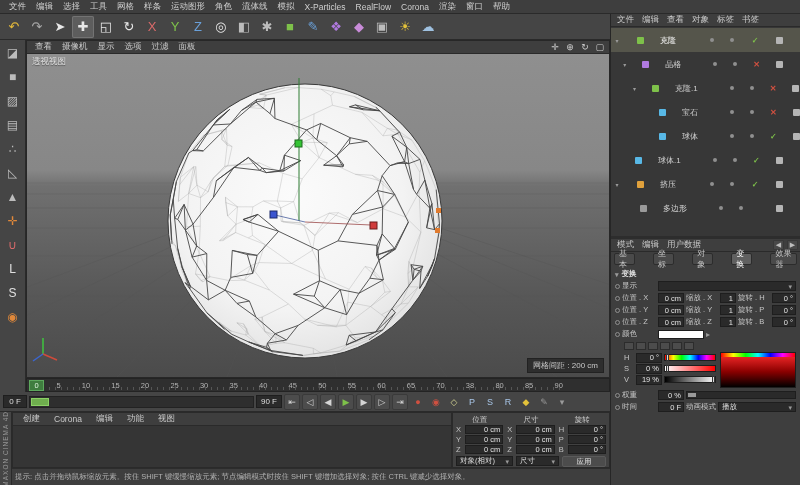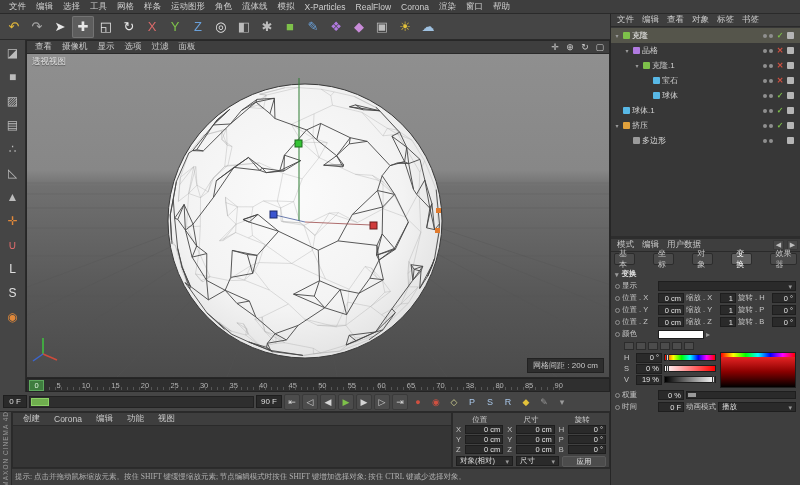--- a/index.html
+++ b/index.html
@@ -77,29 +77,29 @@
   #coord-bottom{display:flex;gap:3px;margin-top:2px;height:11px;}
   .combo{background:#2a2a2a;border:1px solid #1e1e1e;color:#dedede;display:flex;align-items:center;
     justify-content:space-between;padding:0 3px;height:10px;}
   .chev::after{content:"▾";color:#9a9a9a;font-size:7px;margin-left:2px;}
   .chev-r::after{content:"▸";color:#9a9a9a;font-size:8px;}
   #apply-btn{background:#4c4c4c;border:1px solid #5a5a5a;border-radius:2px;color:#e0e0e0;
     display:flex;align-items:center;justify-content:center;width:44px;height:11px;}
 
   
   #statusbar{left:12px;top:468px;width:598px;height:17px;background:#3e3e3e;border-top:1px solid #2c2c2c;
-    display:flex;align-items:center;padding-left:3px;font-size:7.5px;color:#b2b2b2;white-space:nowrap;overflow:hidden;font-family:Liberation Serif, serif;}
+    display:flex;align-items:center;padding-left:3px;font-size:7.5px;color:#b2b2b2;white-space:nowrap;overflow:hidden;}
 
   
   #right{left:610px;top:14px;width:190px;height:471px;background:#3e3e3e;border-left:1px solid #262626;}
   #om{position:absolute;left:0;top:0;right:0;height:222px;}
   #om-menu,#am-menu{height:13px;display:flex;align-items:center;padding:0 2px;background:#3e3e3e;border-bottom:1px solid #2a2a2a;}
   .pm-item{padding:0 4px;font-size:8.5px;color:#c8c8c8;white-space:nowrap;}
   #om-tree{position:absolute;left:0;top:13px;right:0;bottom:0;background:#373737;padding-top:1px;}
-  .objrow{height:15px;display:flex;align-items:center;gap:2px;font-size:8px;color:#cfcfcf;padding-right:6px;}
+  .objrow{height:24px;display:flex;align-items:center;gap:16px;font-size:8px;color:#cfcfcf;padding-right:17px;}
   .objrow.selected{background:#55554b;color:#ffffff;}
   .twirl{width:8px;text-align:center;font-size:6px;color:#9a9a9a;}
   .oicon{width:7px;height:7px;border-radius:1px;background:#8a8a8a;flex:0 0 auto;}
   .oname{white-space:nowrap;}
   .ofill{flex:1;}
   .dot{width:4px;height:4px;border-radius:50%;background:#8f8f8f;flex:0 0 auto;}
   .mark{width:10px;text-align:center;font-size:8px;font-weight:bold;}
   .otag{width:7px;height:7px;border-radius:1px;flex:0 0 auto;}
 
   #splitter{position:absolute;left:0;top:222px;right:0;height:3px;background:#2d2d2d;}

